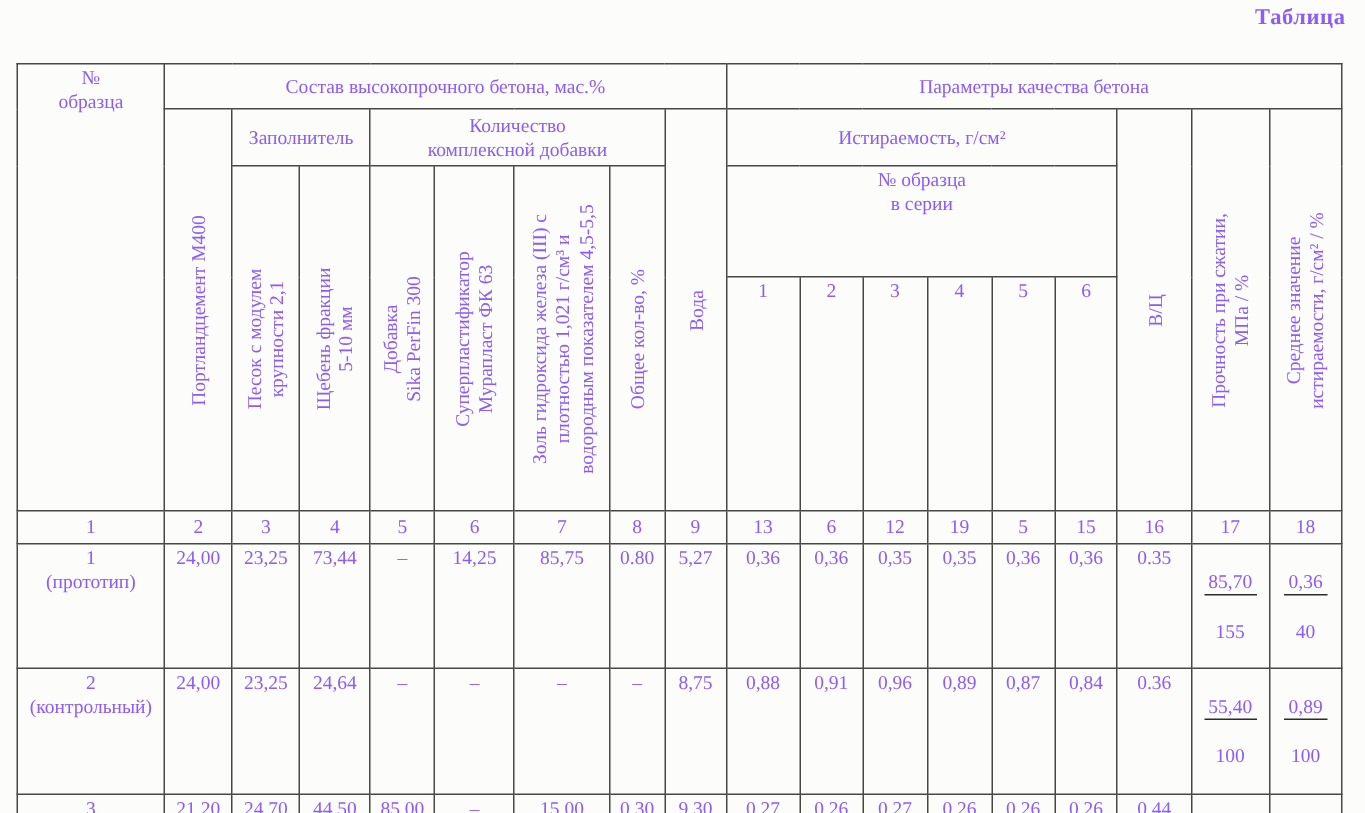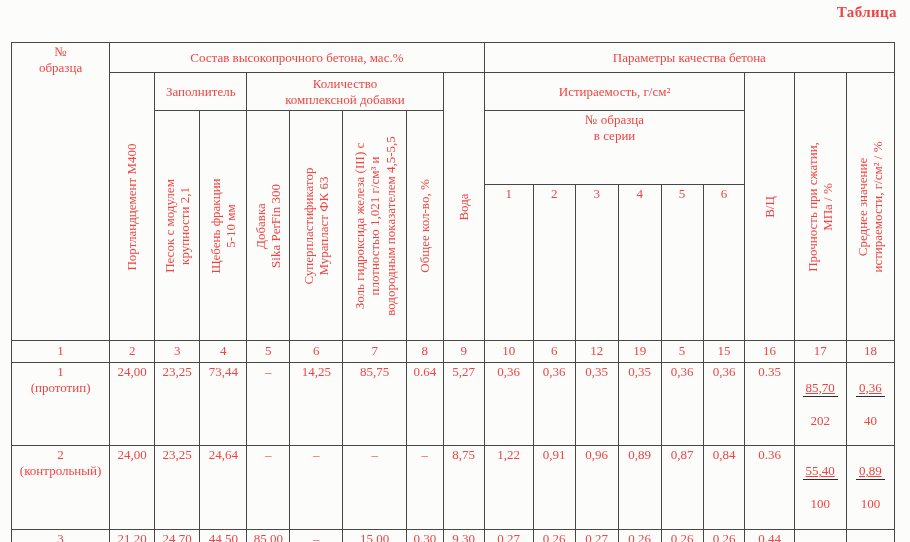--- a/index.html
+++ b/index.html
@@ -2,21 +2,21 @@
 <html><head>
 <meta charset="utf-8">
 <style>
   html,body{margin:0;padding:0;}
   .screen{
     position:relative;
     width:910px;height:542px;
     background:#fcfcfa;
     overflow:hidden;
     font-family:"Liberation Serif","DejaVu Serif",serif;
-    color:#ef4444;
+    color:#8b5cf6;
   }
   .doc-title{
     position:absolute;top:4px;right:13px;
     font-weight:bold;font-size:15px;letter-spacing:.4px;
   }
   table.main{
     position:absolute;left:11px;top:42px;
     border-collapse:collapse;table-layout:fixed;
     width:884px;
   }
@@ -47,21 +47,21 @@
     transform:translate(-50%,-50%) rotate(-90deg);
     text-align:center;white-space:pre-line;
     font-size:13px;line-height:1.18;
   }
   .rot-a{width:256px;}   
   .rot-b{width:220px;}   
   tbody td{vertical-align:top;padding-top:3px;font-size:13.5px;}
   tr.cnum td{vertical-align:middle;padding-top:0;font-size:13px;}
   td.frac .num{
     display:block;width:max-content;margin:0 auto;
-    padding:0 3px;border-bottom:1px solid #2b2b2b;text-decoration:underline;
+    padding:0 3px;border-bottom:1px solid #2b2b2b;
   }
   td.frac .den{display:block;width:max-content;margin:0 auto;padding:0 3px;}
 </style>
 </head>
 <body>
 
 <div class="screen">
   <div class="doc-title">Таблица</div>
 
   <table class="main">
@@ -134,71 +134,71 @@
       <tr class="cnum">
         <td>1</td>
         <td>2</td>
         <td>3</td>
         <td>4</td>
         <td>5</td>
         <td>6</td>
         <td>7</td>
         <td>8</td>
         <td>9</td>
-        <td>10</td>
+        <td>13</td>
         <td>6</td>
         <td>12</td>
         <td>19</td>
         <td>5</td>
         <td>15</td>
         <td>16</td>
         <td>17</td>
         <td>18</td>
       </tr>
 
       <tr class="r1">
         <td>1
 (прототип)</td>
         <td>24,00</td>
         <td>23,25</td>
         <td>73,44</td>
         <td>–</td>
         <td>14,25</td>
         <td>85,75</td>
-        <td>0.64</td>
+        <td>0.80</td>
         <td>5,27</td>
         <td>0,36</td>
         <td>0,36</td>
         <td>0,35</td>
         <td>0,35</td>
         <td>0,36</td>
         <td>0,36</td>
         <td>0.35</td>
         <td class="frac">
           <span class="num">85,70</span>
-          <span class="den">202</span>
+          <span class="den">155</span>
         </td>
         <td class="frac">
           <span class="num">0,36</span>
           <span class="den">40</span>
         </td>
       </tr>
 
       <tr class="r2">
         <td>2
 (контрольный)</td>
         <td>24,00</td>
         <td>23,25</td>
         <td>24,64</td>
         <td>–</td>
         <td>–</td>
         <td>–</td>
         <td>–</td>
         <td>8,75</td>
-        <td>1,22</td>
+        <td>0,88</td>
         <td>0,91</td>
         <td>0,96</td>
         <td>0,89</td>
         <td>0,87</td>
         <td>0,84</td>
         <td>0.36</td>
         <td class="frac">
           <span class="num">55,40</span>
           <span class="den">100</span>
         </td>

